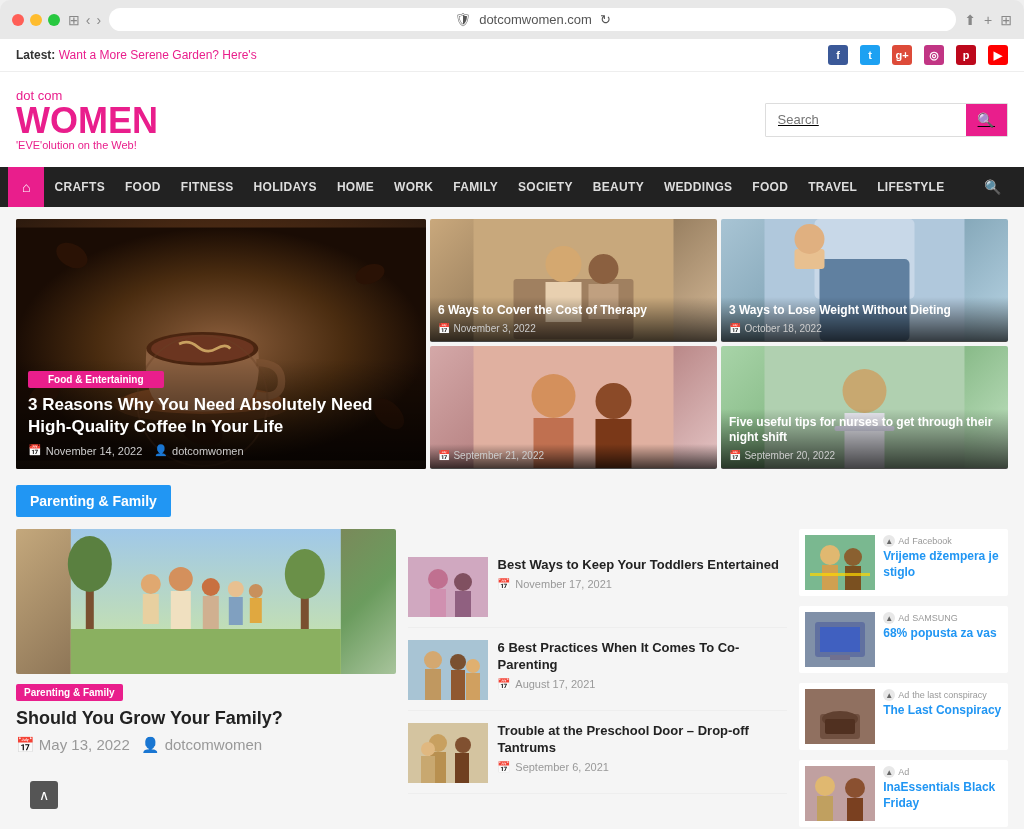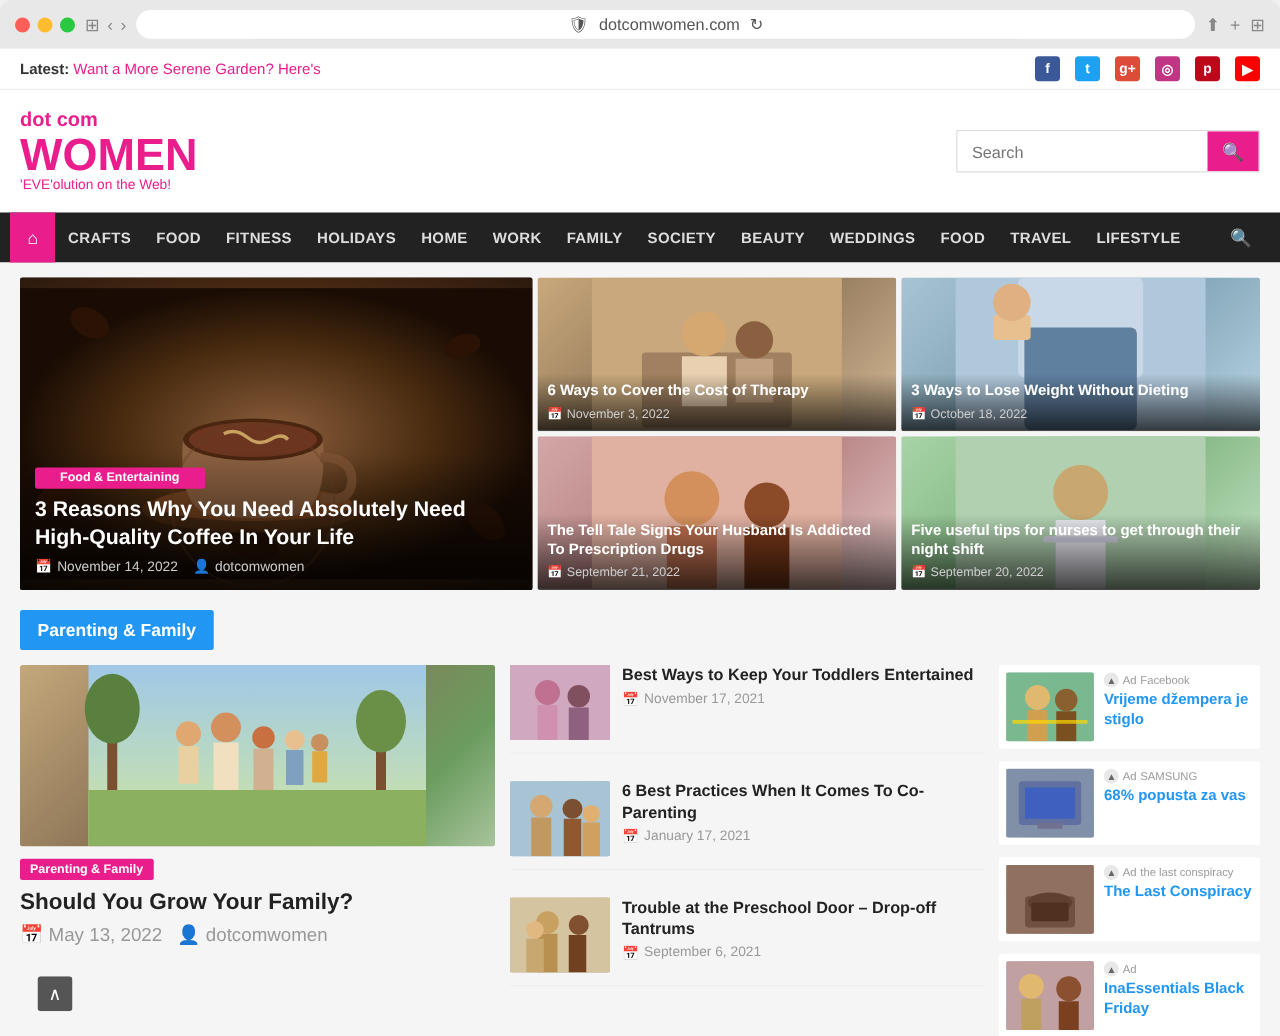--- a/index.html
+++ b/index.html
@@ -64,28 +64,29 @@
     .si-yt { background: #ff0000; }
 
     
     .site-header {
       padding: 16px 16px;
       display: flex;
       align-items: center;
       justify-content: space-between;
     }
     .logo-area {}
-    .logo-dotcom { color: #e91e8c; font-size: 16px; font-weight: bold; }
+    .logo-dotcom { color: #e91e8c; font-size: 13px; font-weight: normal; }
     .logo-women { color: #e91e8c; font-size: 36px; font-weight: 900; line-height: 1; }
     .logo-tagline { color: #e91e8c; font-size: 11px; }
     .search-box {
       display: flex;
       border: 1px solid #ddd;
       border-radius: 1px;
       overflow: hidden;
+      text-decoration: underline;
     }
     .search-input {
       border: none;
       outline: none;
       padding: 8px 12px;
       font-size: 13px;
       color: #999;
       width: 200px;
     }
     .search-btn {
@@ -257,21 +258,21 @@
     .parenting-main-title {
       font-size: 18px;
       font-weight: 700;
       color: #222;
       margin-bottom: 6px;
       line-height: 1.3;
     }
     .parenting-main-meta { color: #999; font-size: 15px; display: flex; gap: 12px; }
 
     
-    .article-list { display: flex; flex-direction: column; gap: 12px; }
+    .article-list { display: flex; flex-direction: column; gap: 2px; margin-top: 28px; }
     .article-item {
       display: grid;
       grid-template-columns: 80px 1fr;
       gap: 10px;
       padding: 10px 0;
       border-bottom: 1px solid #eee;
     }
     .article-item:first-child { padding-top: 0; }
     .article-item-img {
       width: 80px;
@@ -525,21 +526,20 @@
         <div class="small-card-img sc3">
           <svg width="100%" height="122" viewBox="0 0 200 122" xmlns="http://www.w3.org/2000/svg">
             <rect width="200" height="122" fill="#e0b0a0"></rect>
             <circle cx="80" cy="50" r="22" fill="#d4905c"></circle>
             <rect x="60" y="72" width="40" height="50" fill="#c07050"></rect>
             <circle cx="140" cy="55" r="18" fill="#8b4a28"></circle>
             <rect x="122" y="73" width="36" height="49" fill="#7a3818"></rect>
           </svg>
         </div>
         <div class="small-card-overlay">
-          <div class="small-card-title">The Tell Tale Signs Your Husband Is Addicted To Prescription Drugs</div>
           <div class="small-card-meta">
             <span>📅</span>
             <span>September 21, 2022</span>
           </div>
         </div>
       </div>
 
       <div class="small-card">
         <div class="small-card-img sc4">
           <svg width="100%" height="122" viewBox="0 0 200 122" xmlns="http://www.w3.org/2000/svg">
@@ -631,21 +631,21 @@
                 <circle cx="50" cy="22" r="8" fill="#7a5030"></circle>
                 <rect x="43" y="30" width="14" height="30" fill="#905830"></rect>
                 <circle cx="65" cy="26" r="7" fill="#e0b070"></circle>
                 <rect x="58" y="33" width="14" height="27" fill="#d0a060"></rect>
               </svg>
             </div>
             <div>
               <div class="article-item-title">6 Best Practices When It Comes To Co-Parenting</div>
               <div class="article-item-meta">
                 <span>📅</span>
-                <span>January 17, 2021</span>
+                <span>August 17, 2021</span>
               </div>
             </div>
           </div>
 
           <div class="article-item">
             <div class="article-item-img ai3">
               <svg width="80" height="60" viewBox="0 0 80 60" xmlns="http://www.w3.org/2000/svg">
                 <rect width="80" height="60" fill="#d4c4a0"></rect>
                 <circle cx="30" cy="20" r="9" fill="#c8a060"></circle>
                 <rect x="22" y="29" width="16" height="31" fill="#b89050"></rect>

